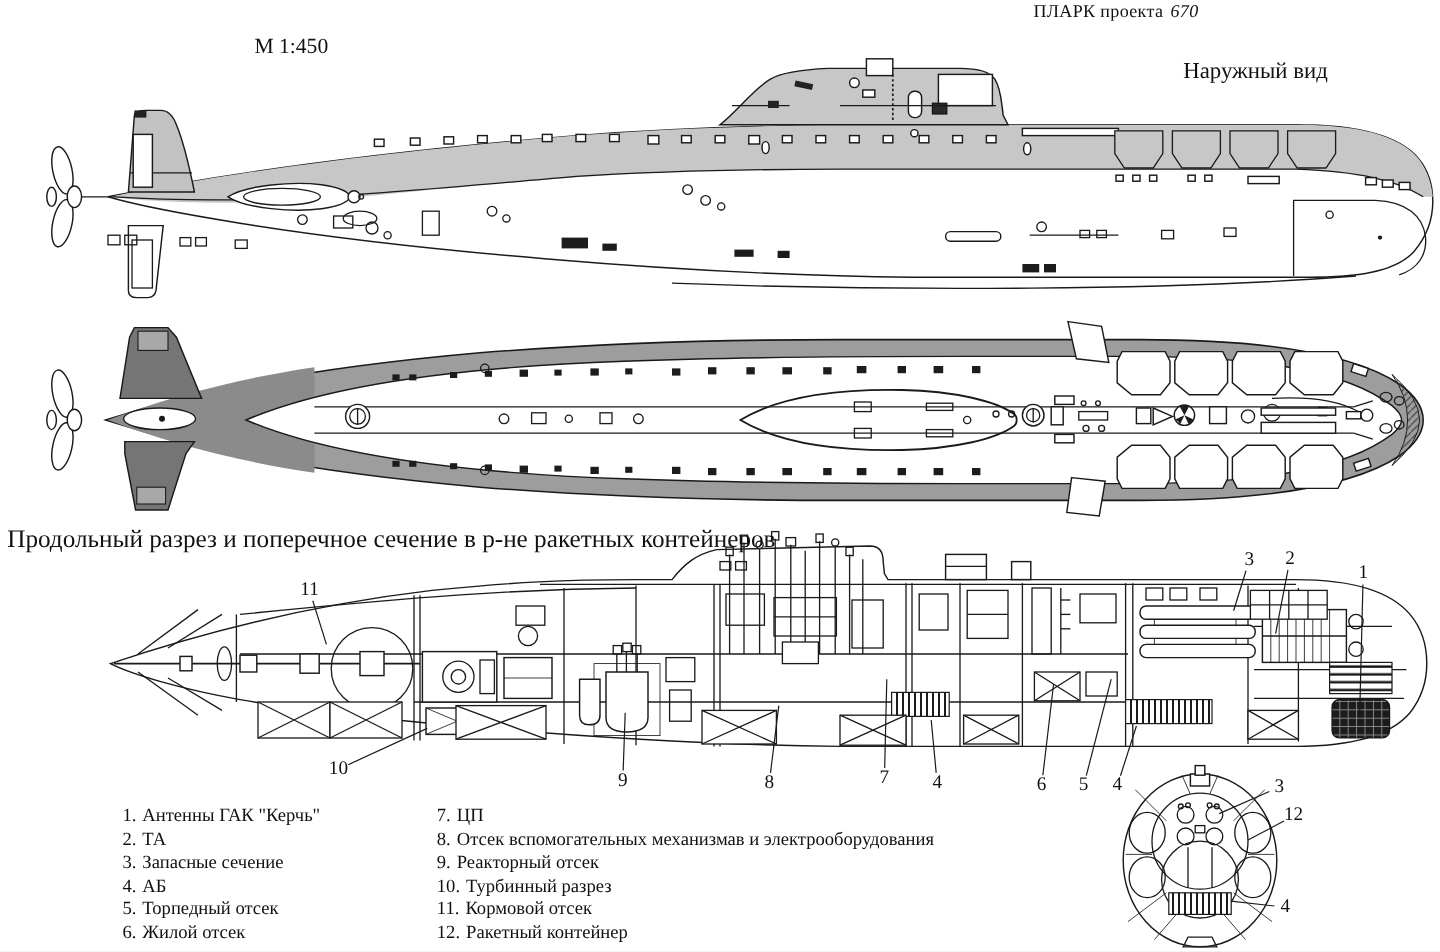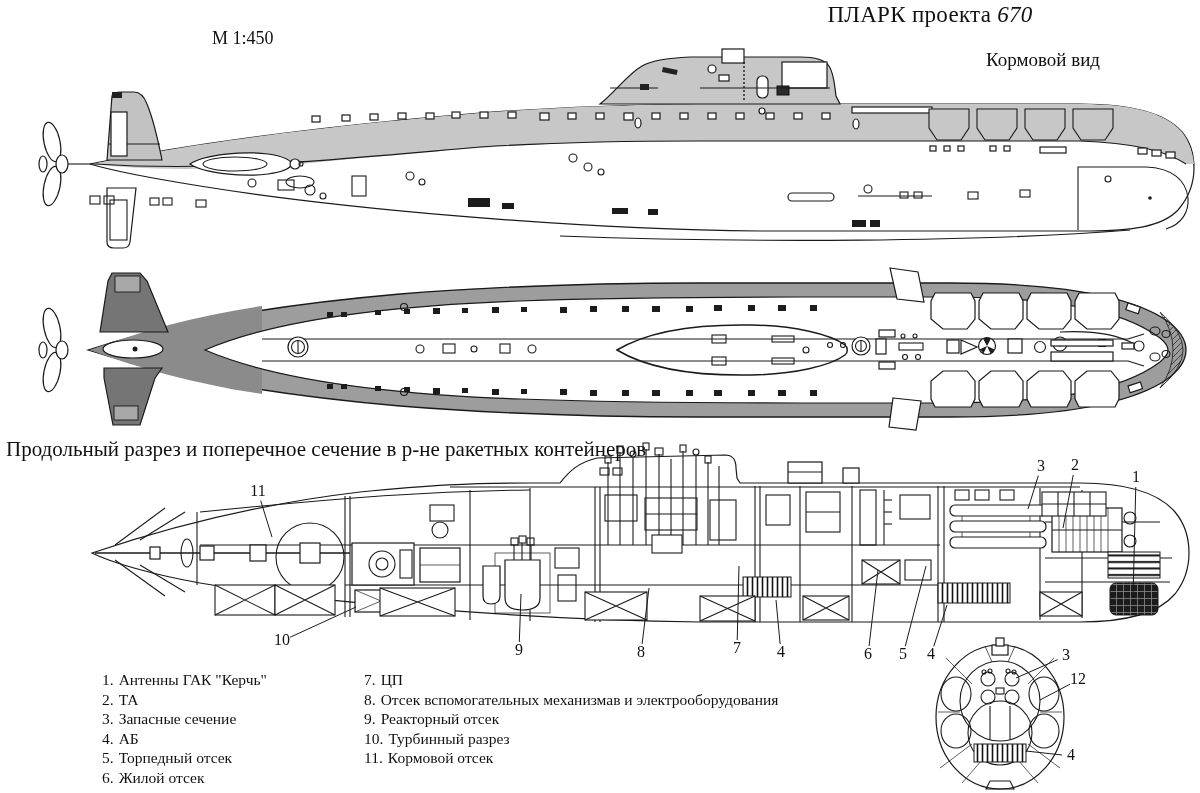--- a/index.html
+++ b/index.html
@@ -1,20 +1,20 @@
 <!DOCTYPE html>
 <html><head>
 <meta charset="utf-8">
 <style>
   html,body{margin:0;padding:0;background:#e8e8e8;}
   .page{position:relative;width:1200px;height:793px;background:#ffffff;overflow:hidden;
         font-family:"Liberation Serif","DejaVu Serif",serif;color:#111;}
   .page svg{position:absolute;left:0;top:0;}
   .txt{position:absolute;white-space:nowrap;}
-  .title{left:730px;top:2px;width:400px;text-align:center;font-size:23px;letter-spacing:.3px;}
+  .title{left:730px;top:2px;width:400px;text-align:center;font-size:15px;letter-spacing:.3px;}
   .title .num{font-style:italic;margin-left:6px;}
   .scale{left:212px;top:28px;font-size:18px;}
   .viewlabel{left:986px;top:49px;font-size:19px;}
   .caption{left:6px;top:437px;font-size:21px;}
   .legend-col{position:absolute;font-size:15.5px;line-height:19.6px;}
   .legend-left{left:102px;top:670px;}
   .legend-right{left:364px;top:670px;}
   .legend-row{white-space:nowrap;}
   .legend-row .ln{margin-right:5px;}
   
@@ -571,21 +571,21 @@
           <line x1="1062.0550463879374" y1="755.0061162653263" x2="1026" y2="751" stroke="#1a1a1a" stroke-width="1"></line>
           <text x="1071" y="756" text-anchor="middle" dominant-baseline="middle" class="callout">4</text>
         </g>
   </g>
 </svg>
 
 <div class="txt title">
   <span>ПЛАРК проекта</span><span class="num">670</span>
 </div>
 <div class="txt scale">М 1:450</div>
-<div class="txt viewlabel">Кормовой вид</div>
+<div class="txt viewlabel">Наружный вид</div>
 <div class="txt caption">Продольный разрез и поперечное сечение в р-не ракетных контейнеров</div>
 
 <div class="legend-col legend-left">
 
     <div class="legend-row"><span class="ln">1.</span><span>Антенны ГАК "Керчь"</span></div>
 
     <div class="legend-row"><span class="ln">2.</span><span>ТА</span></div>
 
     <div class="legend-row"><span class="ln">3.</span><span>Запасные сечение</span></div>
 
@@ -600,15 +600,16 @@
     <div class="legend-row"><span class="ln">7.</span><span>ЦП</span></div>
 
     <div class="legend-row"><span class="ln">8.</span><span>Отсек вспомогательных механизмав и электрооборудования</span></div>
 
     <div class="legend-row"><span class="ln">9.</span><span>Реакторный отсек</span></div>
 
     <div class="legend-row"><span class="ln">10.</span><span>Турбинный разрез</span></div>
 
     <div class="legend-row"><span class="ln">11.</span><span>Кормовой отсек</span></div>
 
+    <div class="legend-row"><span class="ln">12.</span><span>Ракетный контейнер</span></div>
   </div>
 
 </div>
 
 </body></html>

